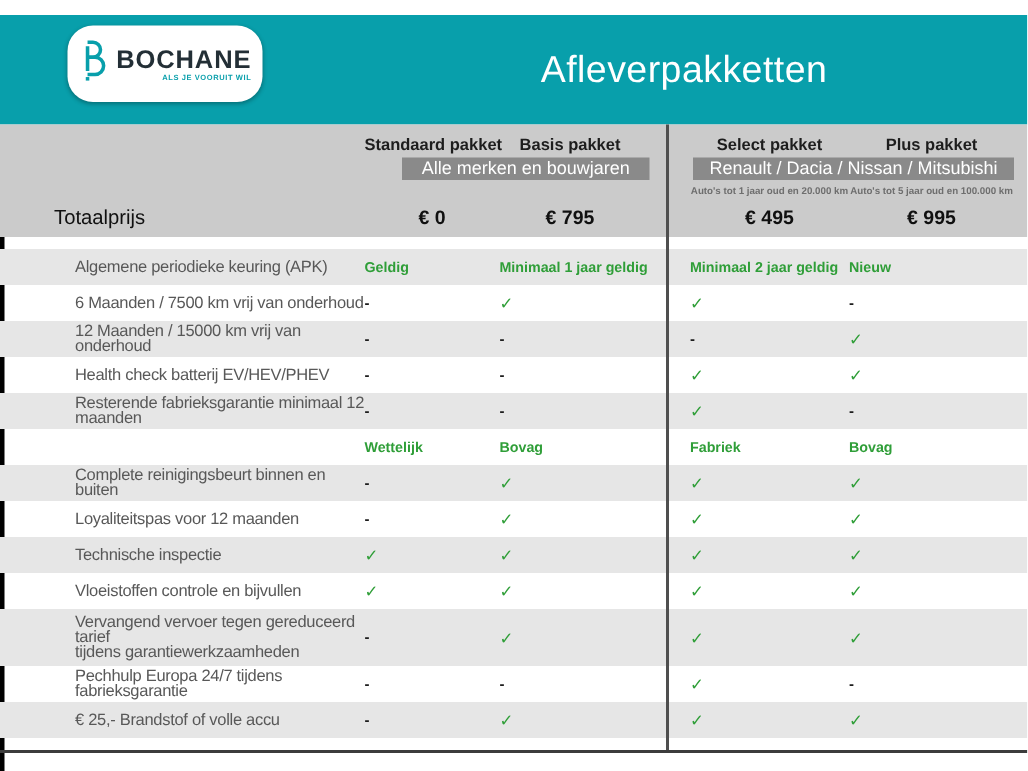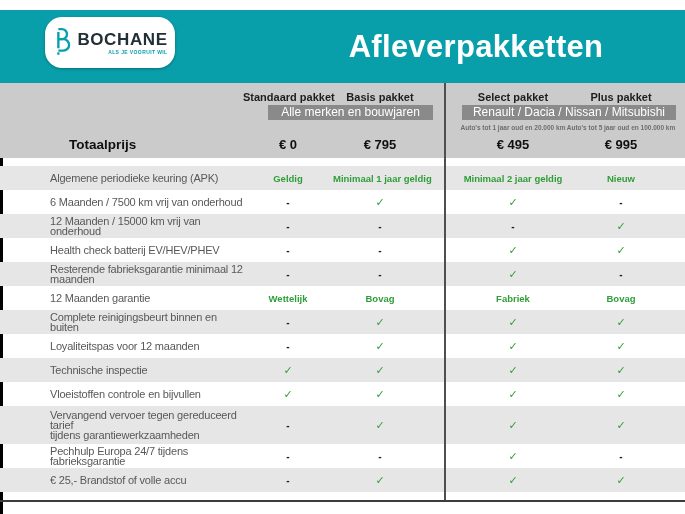--- a/index.html
+++ b/index.html
@@ -11,51 +11,51 @@
   body{width:685px;height:514px;font-family:"Liberation Sans","DejaVu Sans",sans-serif;}
   .page{position:relative;width:685px;height:514px;overflow:hidden;background:#fff}
 
   
   .topbar{position:absolute;left:0;top:10px;width:685px;height:73px;background:var(--teal)}
   .logo-box{position:absolute;left:45px;top:7px;width:130px;height:51px;background:#fff;border-radius:17px;
             box-shadow:0 1px 3px rgba(0,0,0,.3);display:flex;align-items:center;justify-content:center;gap:5px}
   .logo-text-wrap{display:flex;flex-direction:column;align-items:flex-end}
   .logo-name{font-size:17px;font-weight:600;color:#232f36;letter-spacing:.6px;line-height:17px}
   .logo-tagline{font-size:5px;font-weight:700;color:var(--teal);letter-spacing:.4px;margin-top:1px}
-  .page-title{position:absolute;left:476px;top:50%;transform:translate(-50%,-50%);
-              color:#fff;font-size:31px;font-weight:700;letter-spacing:.3px;white-space:nowrap}
+  .page-title{position:absolute;left:456px;top:50%;transform:translate(-50%,-50%);
+              color:#fff;font-size:25px;font-weight:400;letter-spacing:.3px;white-space:nowrap}
 
   
   .grid{display:grid;grid-template-columns:243px 90px 94px 33px 106px 110px 9px;align-items:center}
   .c1{grid-column:2}.c2{grid-column:3}.c3{grid-column:5}.c4{grid-column:6}
 
   
   .header-section{position:absolute;left:0;top:83px;width:685px;height:75px;background:var(--header-gray)}
   .hl1{padding-top:6px;height:22px}
   .col-title{text-align:center;font-weight:700;font-size:11px;color:var(--ink);white-space:nowrap}
   .hl2{height:15px}
   .badge{background:var(--badge-gray);color:#fff;font-weight:400;font-size:12px;text-align:center;
          height:15px;line-height:15px;white-space:nowrap}
   .badge-left{grid-column:2/4;margin-left:25px;margin-right:-6px}
   .badge-right{grid-column:5/7;margin-left:2px;}
   .hl3{height:10px;margin-top:2px}
   .subnote{text-align:center;font-size:6.5px;font-weight:700;color:#6e6e6e;white-space:nowrap}
   .hl4{height:20px;margin-top:2px}
-  .total-label{grid-column:1;padding-left:69px;font-weight:700;font-size:13.5px;color:#101010}
+  .total-label{grid-column:1;padding-left:36px;font-weight:400;font-size:13.5px;color:#101010}
   .price{text-align:center;font-weight:700;font-size:13px;color:#101010;white-space:nowrap}
 
   
   .table-wrap{position:absolute;left:0;top:158px;width:685px}
   .spacer{height:8px;background:#fff;box-shadow:inset 3px 0 0 #000}
   .row{height:24px}
   .row.tall{height:38px}
   .row.shade{background:var(--row-gray)}
   .row.plain{background:#fff;box-shadow:inset 3px 0 0 #000}
   .row-label{grid-column:1;padding-left:50px;font-size:11px;letter-spacing:-.2px;color:#585858;line-height:10px}
-  .cell{text-align:center}
+  .cell{}
   .cell.check{color:var(--green);font-size:11px}
   .cell.dash{color:var(--ink);font-weight:700;font-size:10px}
   .cell.word{color:var(--green);font-weight:700;font-size:9.5px;white-space:nowrap}
   .tail{height:22px;background:#fff;box-shadow:inset 3px 0 0 #000}
 
   .divider{position:absolute;left:444px;top:83px;width:2px;height:419px;background:#4f4f4f}
   .bottom-line{position:absolute;left:0;top:500px;width:685px;height:2px;background:#3c3c3c}
 </style>
 </head>
 <body>
@@ -151,24 +151,20 @@
     <div class="row-label">
       <div>Resterende fabrieksgarantie minimaal 12 maanden</div>
 
     </div>
     <div class="cell c1 dash">-</div>
     <div class="cell c2 dash">-</div>
     <div class="cell c3 check">✓</div>
     <div class="cell c4 dash">-</div>
   </div>
         <div class="row grid plain">
-    <div class="row-label">
-      <div>12 Maanden  garantie</div>
-
-    </div>
     <div class="cell c1 word">Wettelijk</div>
     <div class="cell c2 word">Bovag</div>
     <div class="cell c3 word">Fabriek</div>
     <div class="cell c4 word">Bovag</div>
   </div>
         <div class="row grid shade">
     <div class="row-label">
       <div>Complete reinigingsbeurt binnen en buiten</div>
 
     </div>

